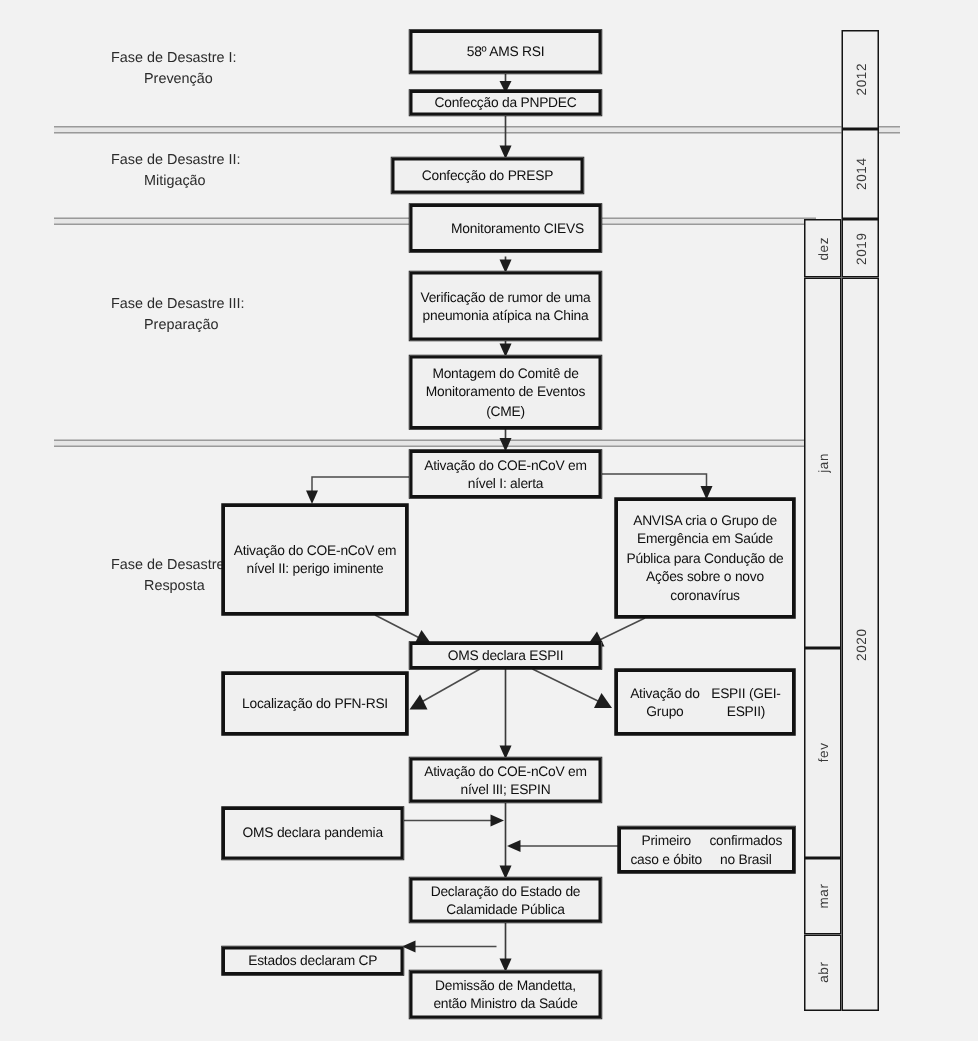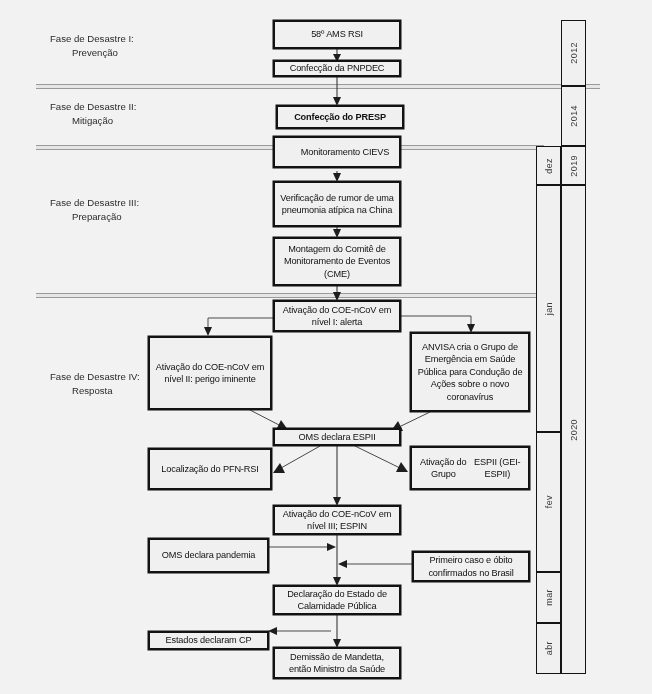--- a/index.html
+++ b/index.html
@@ -30,20 +30,21 @@
   }
   .node span{display:block;}
 
   
   .phase{
     position:absolute;
     font-size:9.6px;
     line-height:14px;
     color:#2b2b2b;
     white-space:nowrap;
+    margin-left:24px;
   }
   .phase .l2{display:block;padding-left:22px;}
 
   
   .divider{
     position:absolute;
     height:3px;
     border-top:1px solid #9a9a9a;
     border-bottom:1px solid #9a9a9a;
     background:#e6e6e6;
@@ -162,21 +163,21 @@
   </svg>
 
   <div class="node" style="left:273px;top:20px;width:128px;height:29px;">
     <span>58º AMS RSI</span>
   </div>
 
   <div class="node" style="left:273px;top:60px;width:128px;height:17px;">
     <span>Confecção da PNPDEC</span>
   </div>
 
-  <div class="node" style="left:276px;top:105px;width:128px;height:24px;font-weight:bold;">
+  <div class="node" style="left:261px;top:105px;width:128px;height:24px;">
     <span>Confecção do PRESP</span>
   </div>
 
   <div class="node" style="left:273px;top:136px;width:128px;height:32px;padding-left:20px;">
     <span>Monitoramento CIEVS</span>
   </div>
 
   <div class="node" style="left:273px;top:181px;width:128px;height:46px;flex-direction:column;">
     <span>Verificação de rumor de uma</span>
     <span>pneumonia atípica na China</span>
@@ -221,21 +222,21 @@
 
   <div class="node" style="left:273px;top:505px;width:128px;height:30px;flex-direction:column;">
     <span>Ativação do COE-nCoV em</span>
     <span>nível III; ESPIN</span>
   </div>
 
   <div class="node" style="left:148px;top:538px;width:121px;height:35px;">
     <span>OMS declara pandemia</span>
   </div>
 
-  <div class="node" style="left:412px;top:551px;width:118px;height:31px;flex-direction:column;">
+  <div class="node" style="left:412px;top:551px;width:118px;height:31px;flex-direction:row;">
     <span>Primeiro caso e óbito</span>
     <span>confirmados no Brasil</span>
   </div>
 
   <div class="node" style="left:273px;top:585px;width:128px;height:30px;flex-direction:column;">
     <span>Declaração do Estado de</span>
     <span>Calamidade Pública</span>
   </div>
 
   <div class="node" style="left:148px;top:631px;width:121px;height:19px;">

